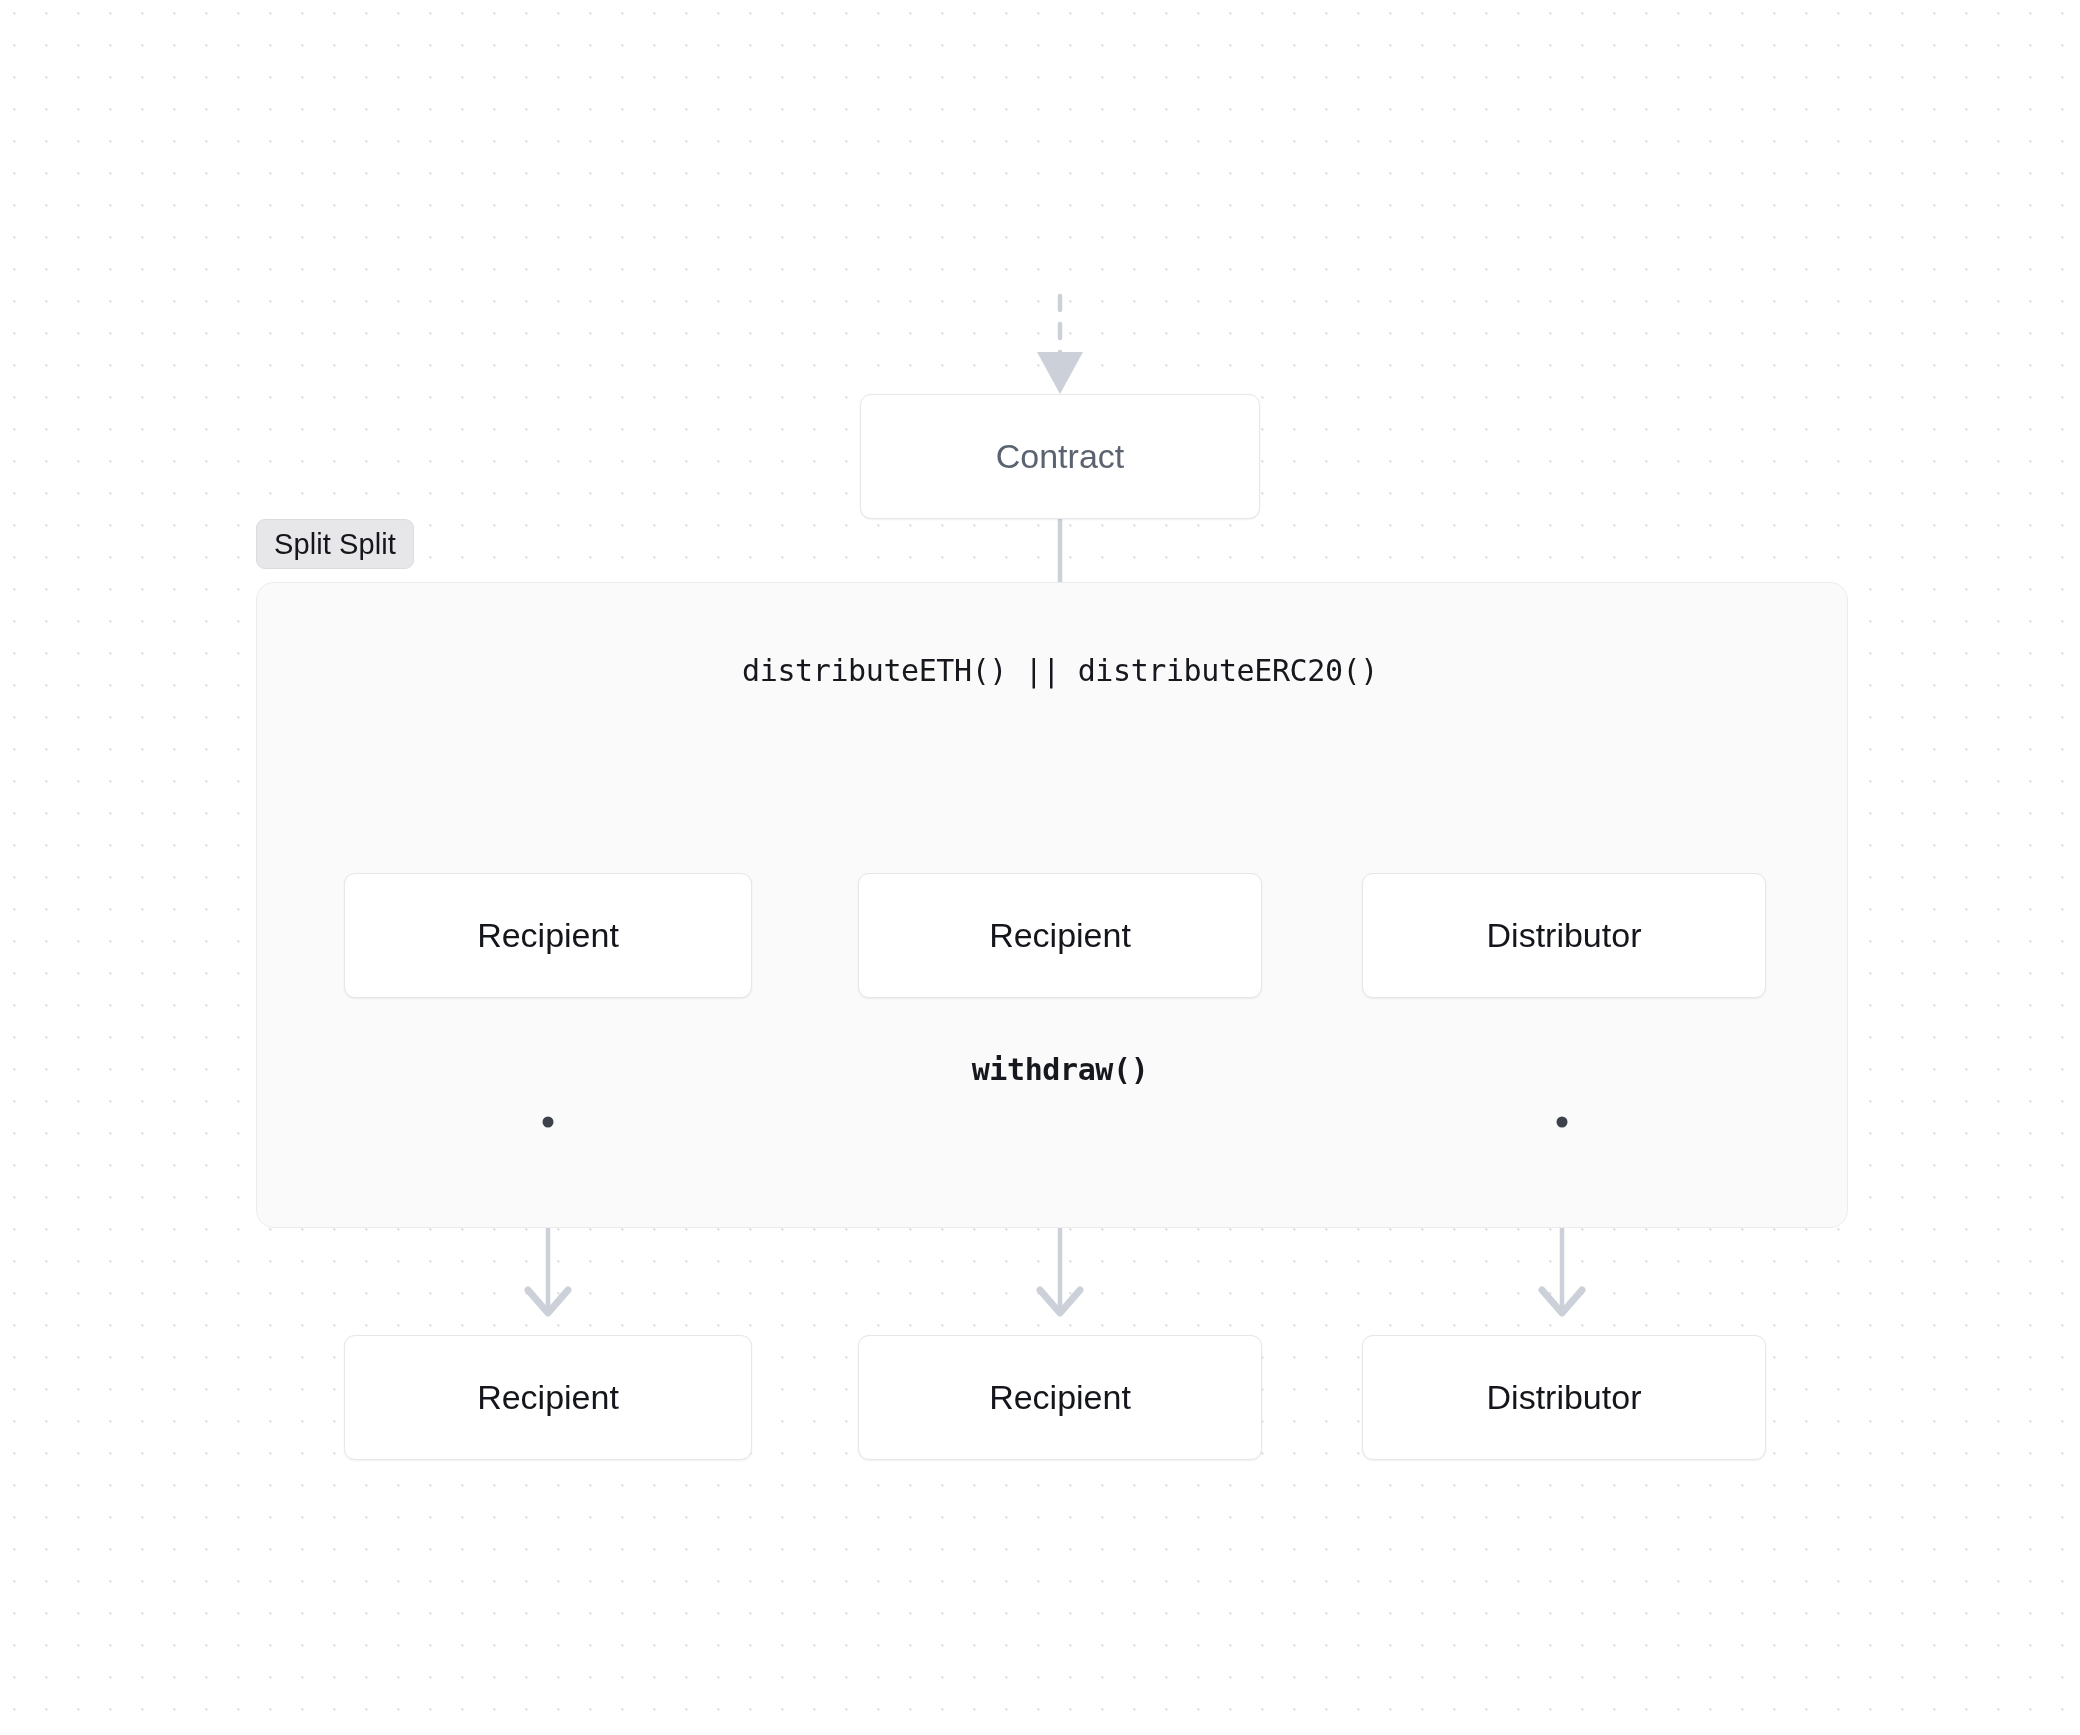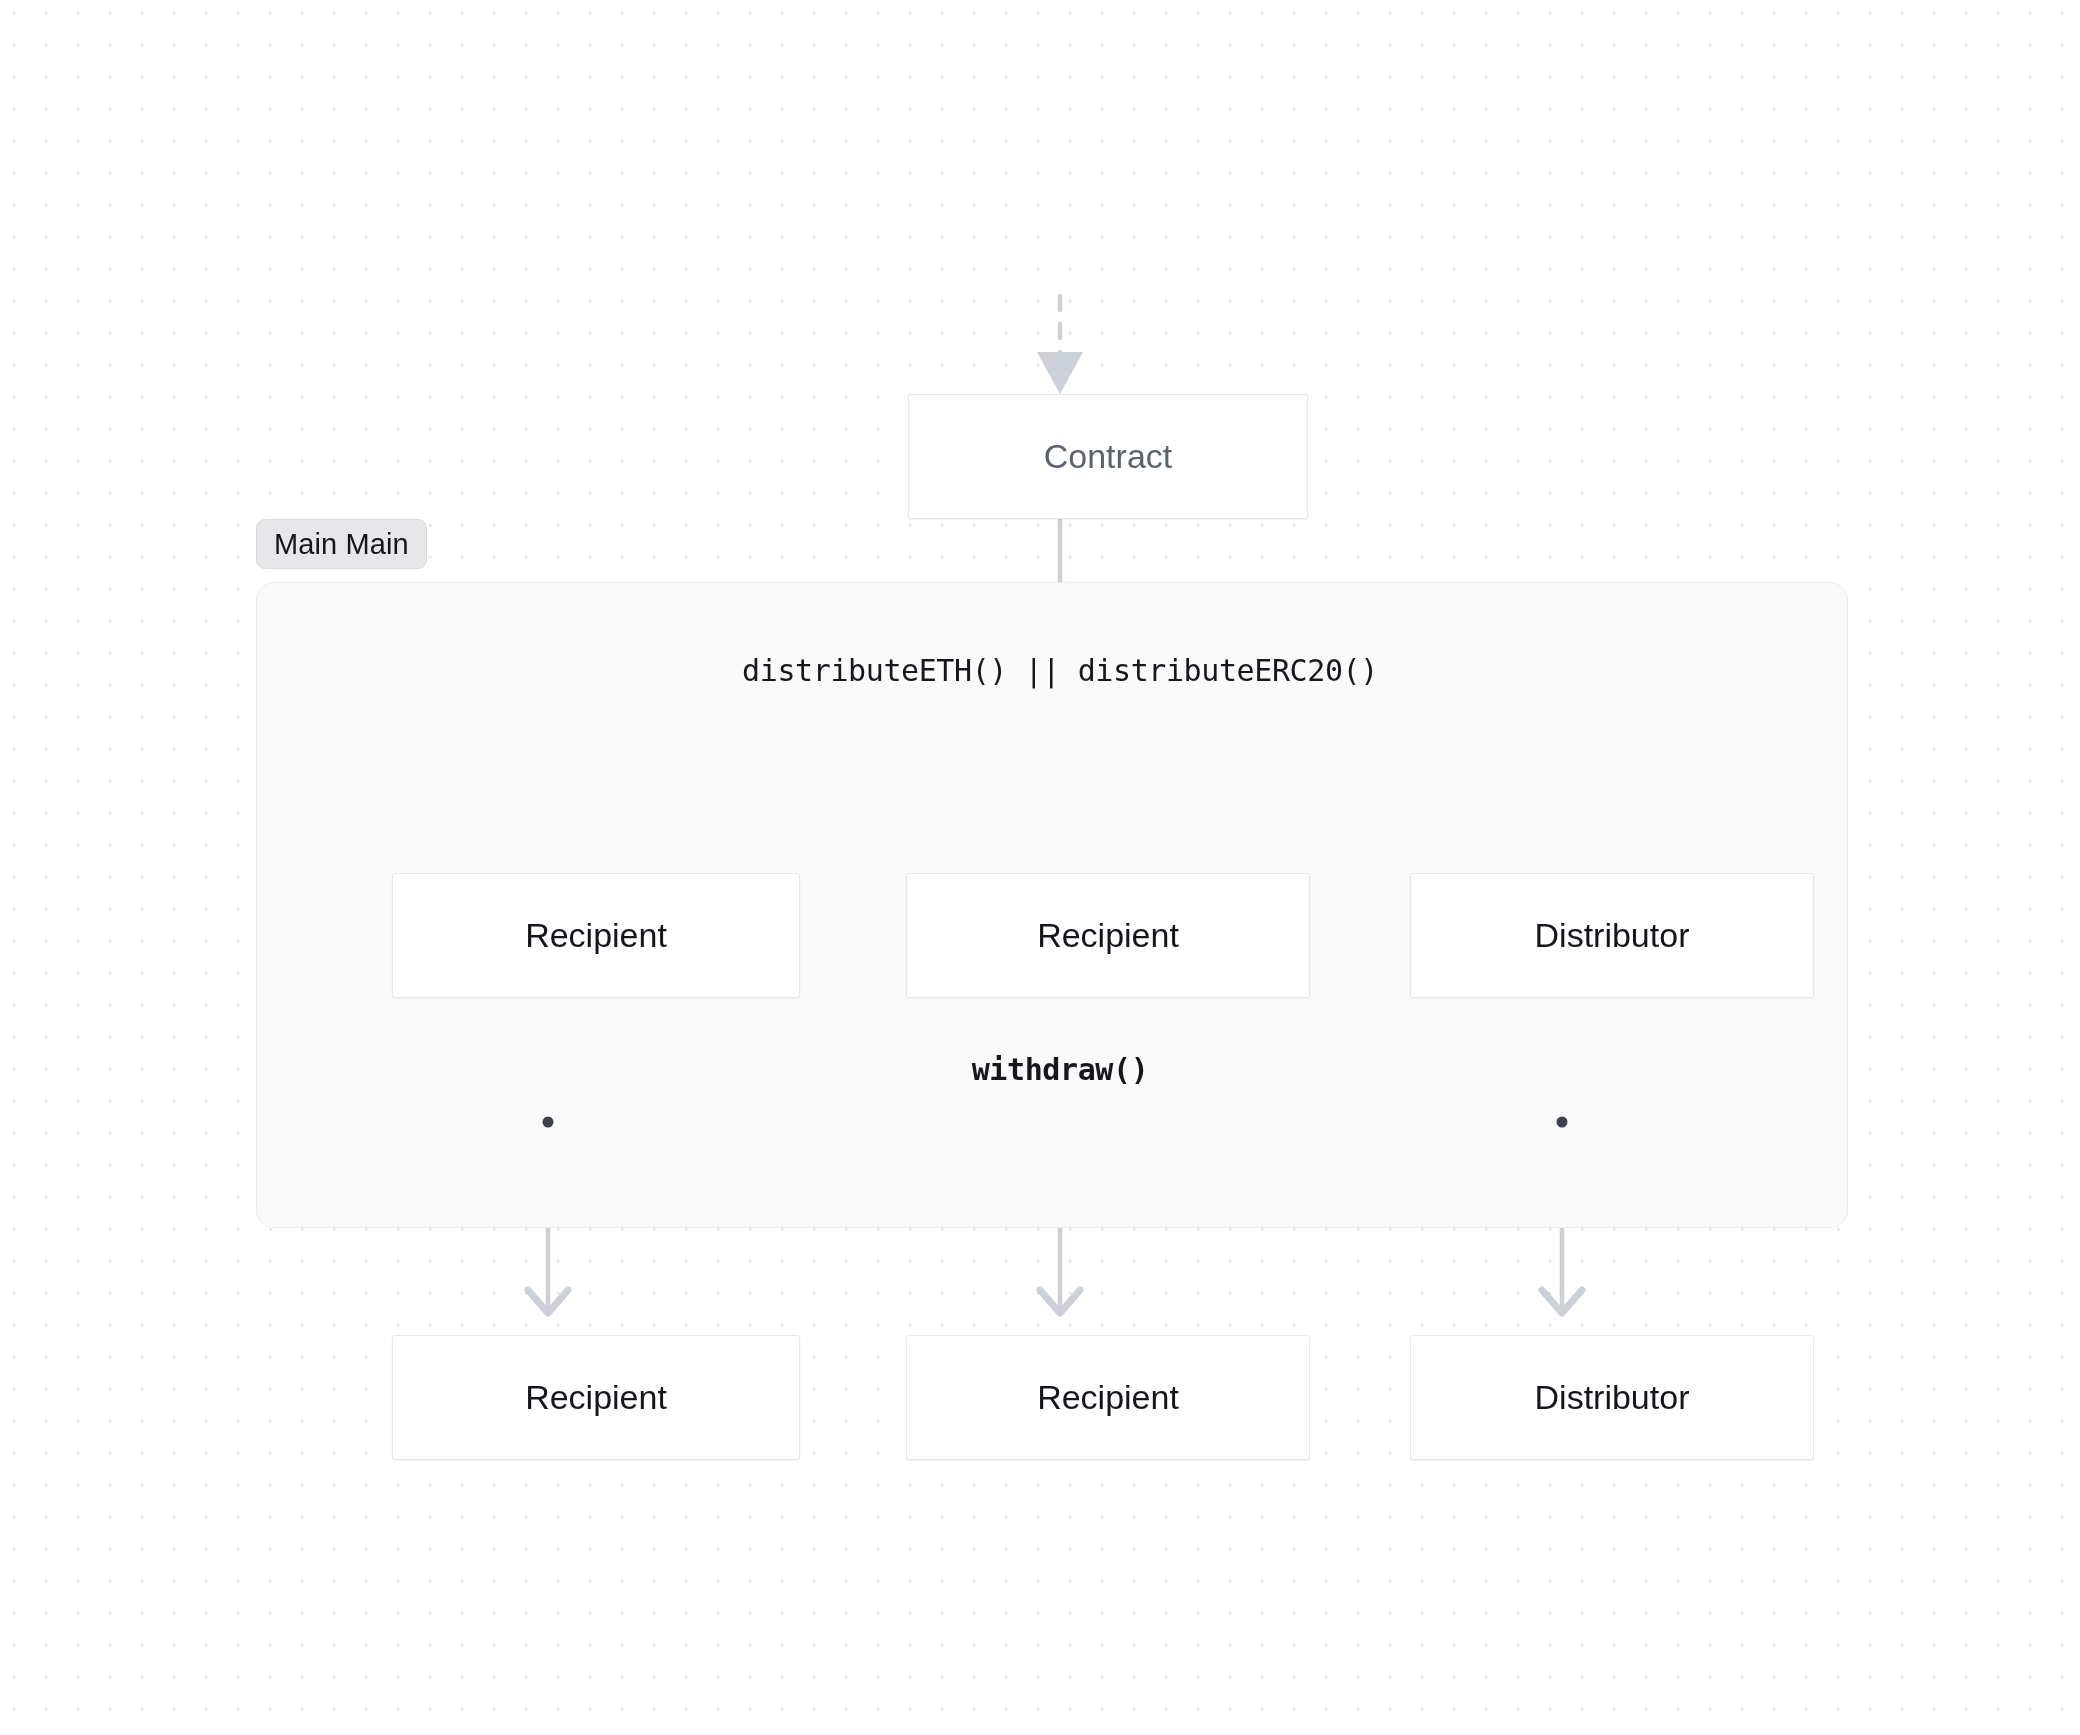--- a/index.html
+++ b/index.html
@@ -53,29 +53,28 @@
     letter-spacing: 0.1px;
     white-space: nowrap;
   }
 
   
   .node {
     position: absolute;
     box-sizing: border-box;
     background: #ffffff;
     border: 1.6px solid #e6e7ea;
-    border-radius: 3px;
+    border-radius: 11px;
     display: flex;
     align-items: center;
     justify-content: center;
     box-shadow: 0 1px 2px rgba(20,22,28,0.055), 0 0 0 0.5px rgba(20,22,28,0.012);
     font-size: 34px;
     color: #14161c;
     white-space: nowrap;
-    margin-left: 48px;
   }
   .node.muted {
     color: #5c6370;
   }
 
   
   .edge-label {
     position: absolute;
     font-family: "DejaVu Sans Mono", "Liberation Mono", monospace;
     font-size: 30px;
@@ -156,21 +155,21 @@
     <path class="edge" d="M 1060 998 L 1060 1085"></path>
     <path class="edge" d="M 1060 1156 L 1060 1308"></path>
     <path class="head" d="M 1040 1290 L 1060 1313 L 1080 1290"></path>
 
     <path class="edge" d="M 1562 998 L 1562 1085"></path>
     <path class="edge" d="M 1562 1156 L 1562 1308"></path>
     <path class="head" d="M 1542 1290 L 1562 1313 L 1582 1290"></path>
   </svg>
 
   <div class="group-box"></div>
-  <div class="group-badge">Main Main</div>
+  <div class="group-badge">Split Split</div>
 
 
   <div class="edge-label onbg" style="left:1060px; top:653px;">distributeETH() || distributeERC20()</div>
 
   <div class="edge-label onbg" style="left:1060px; top:1052px;font-weight:bold;">withdraw()</div>
 
   <div class="bullet-dot" style="left:548px; top:1122px;"></div>
   <div class="bullet-dot" style="left:1562px; top:1122px;"></div>
 
   <div class="node muted" style="left:860px; top:394px; width:400px; height:125px;">Contract</div>

